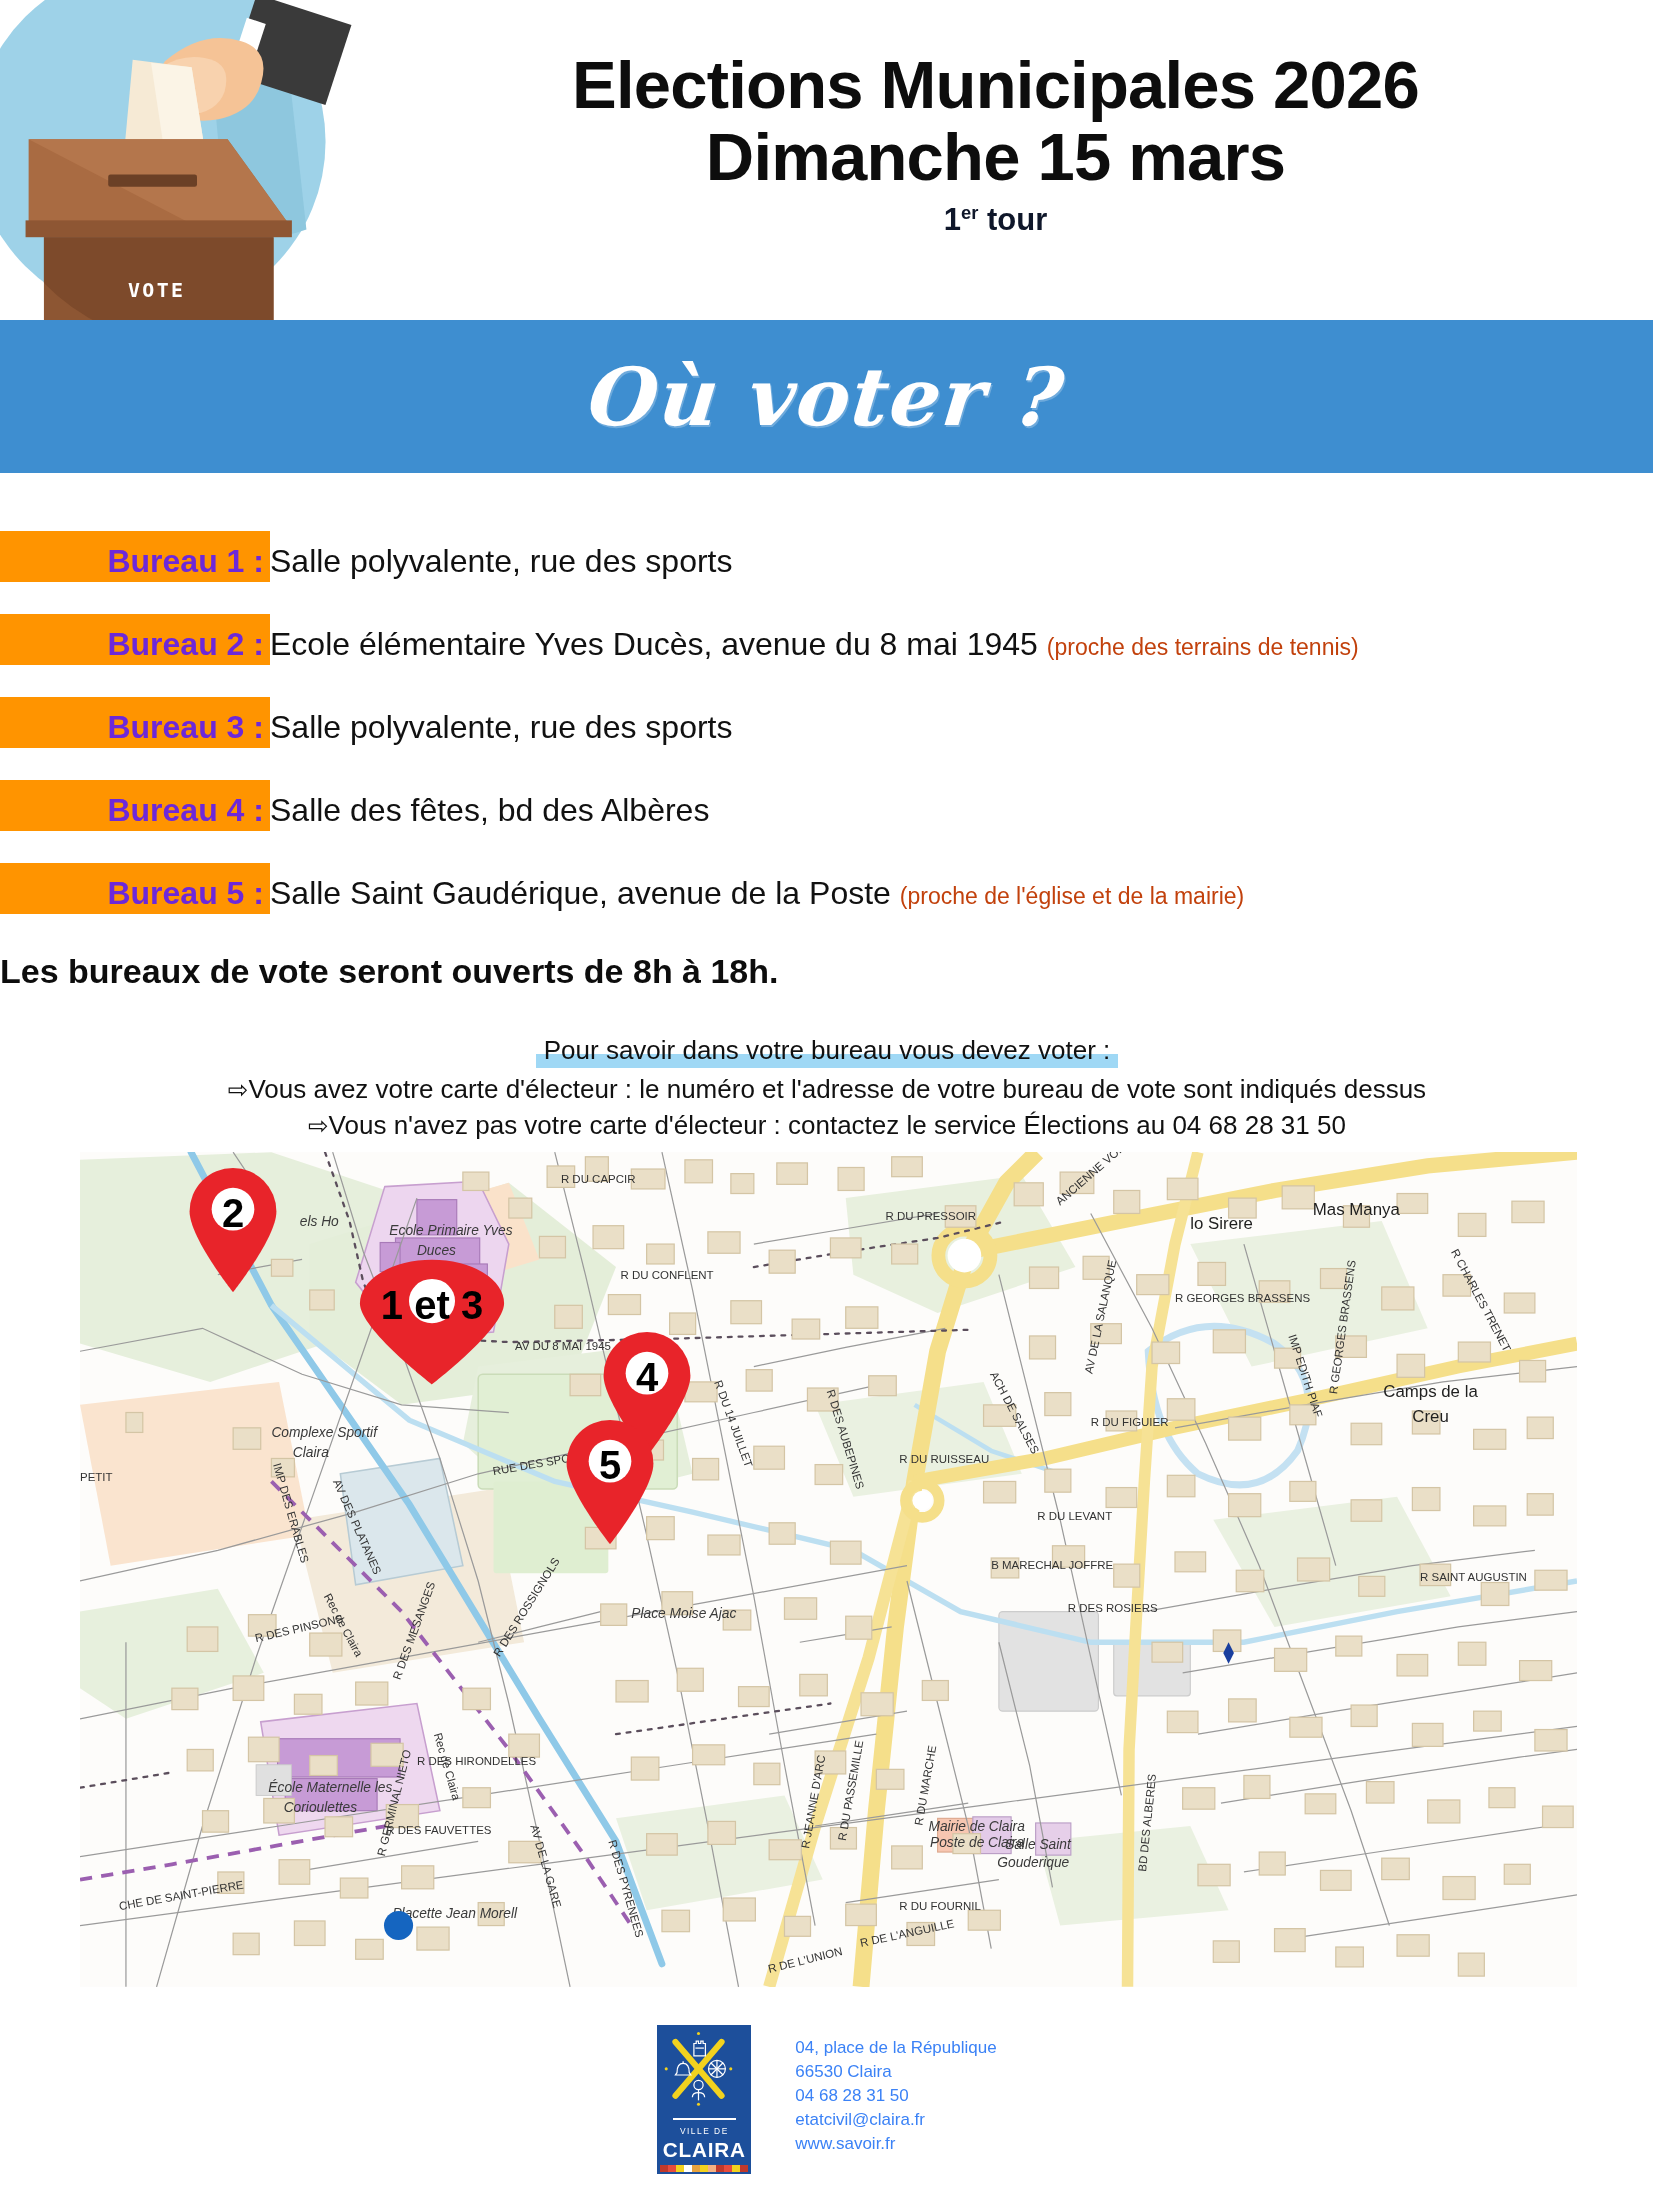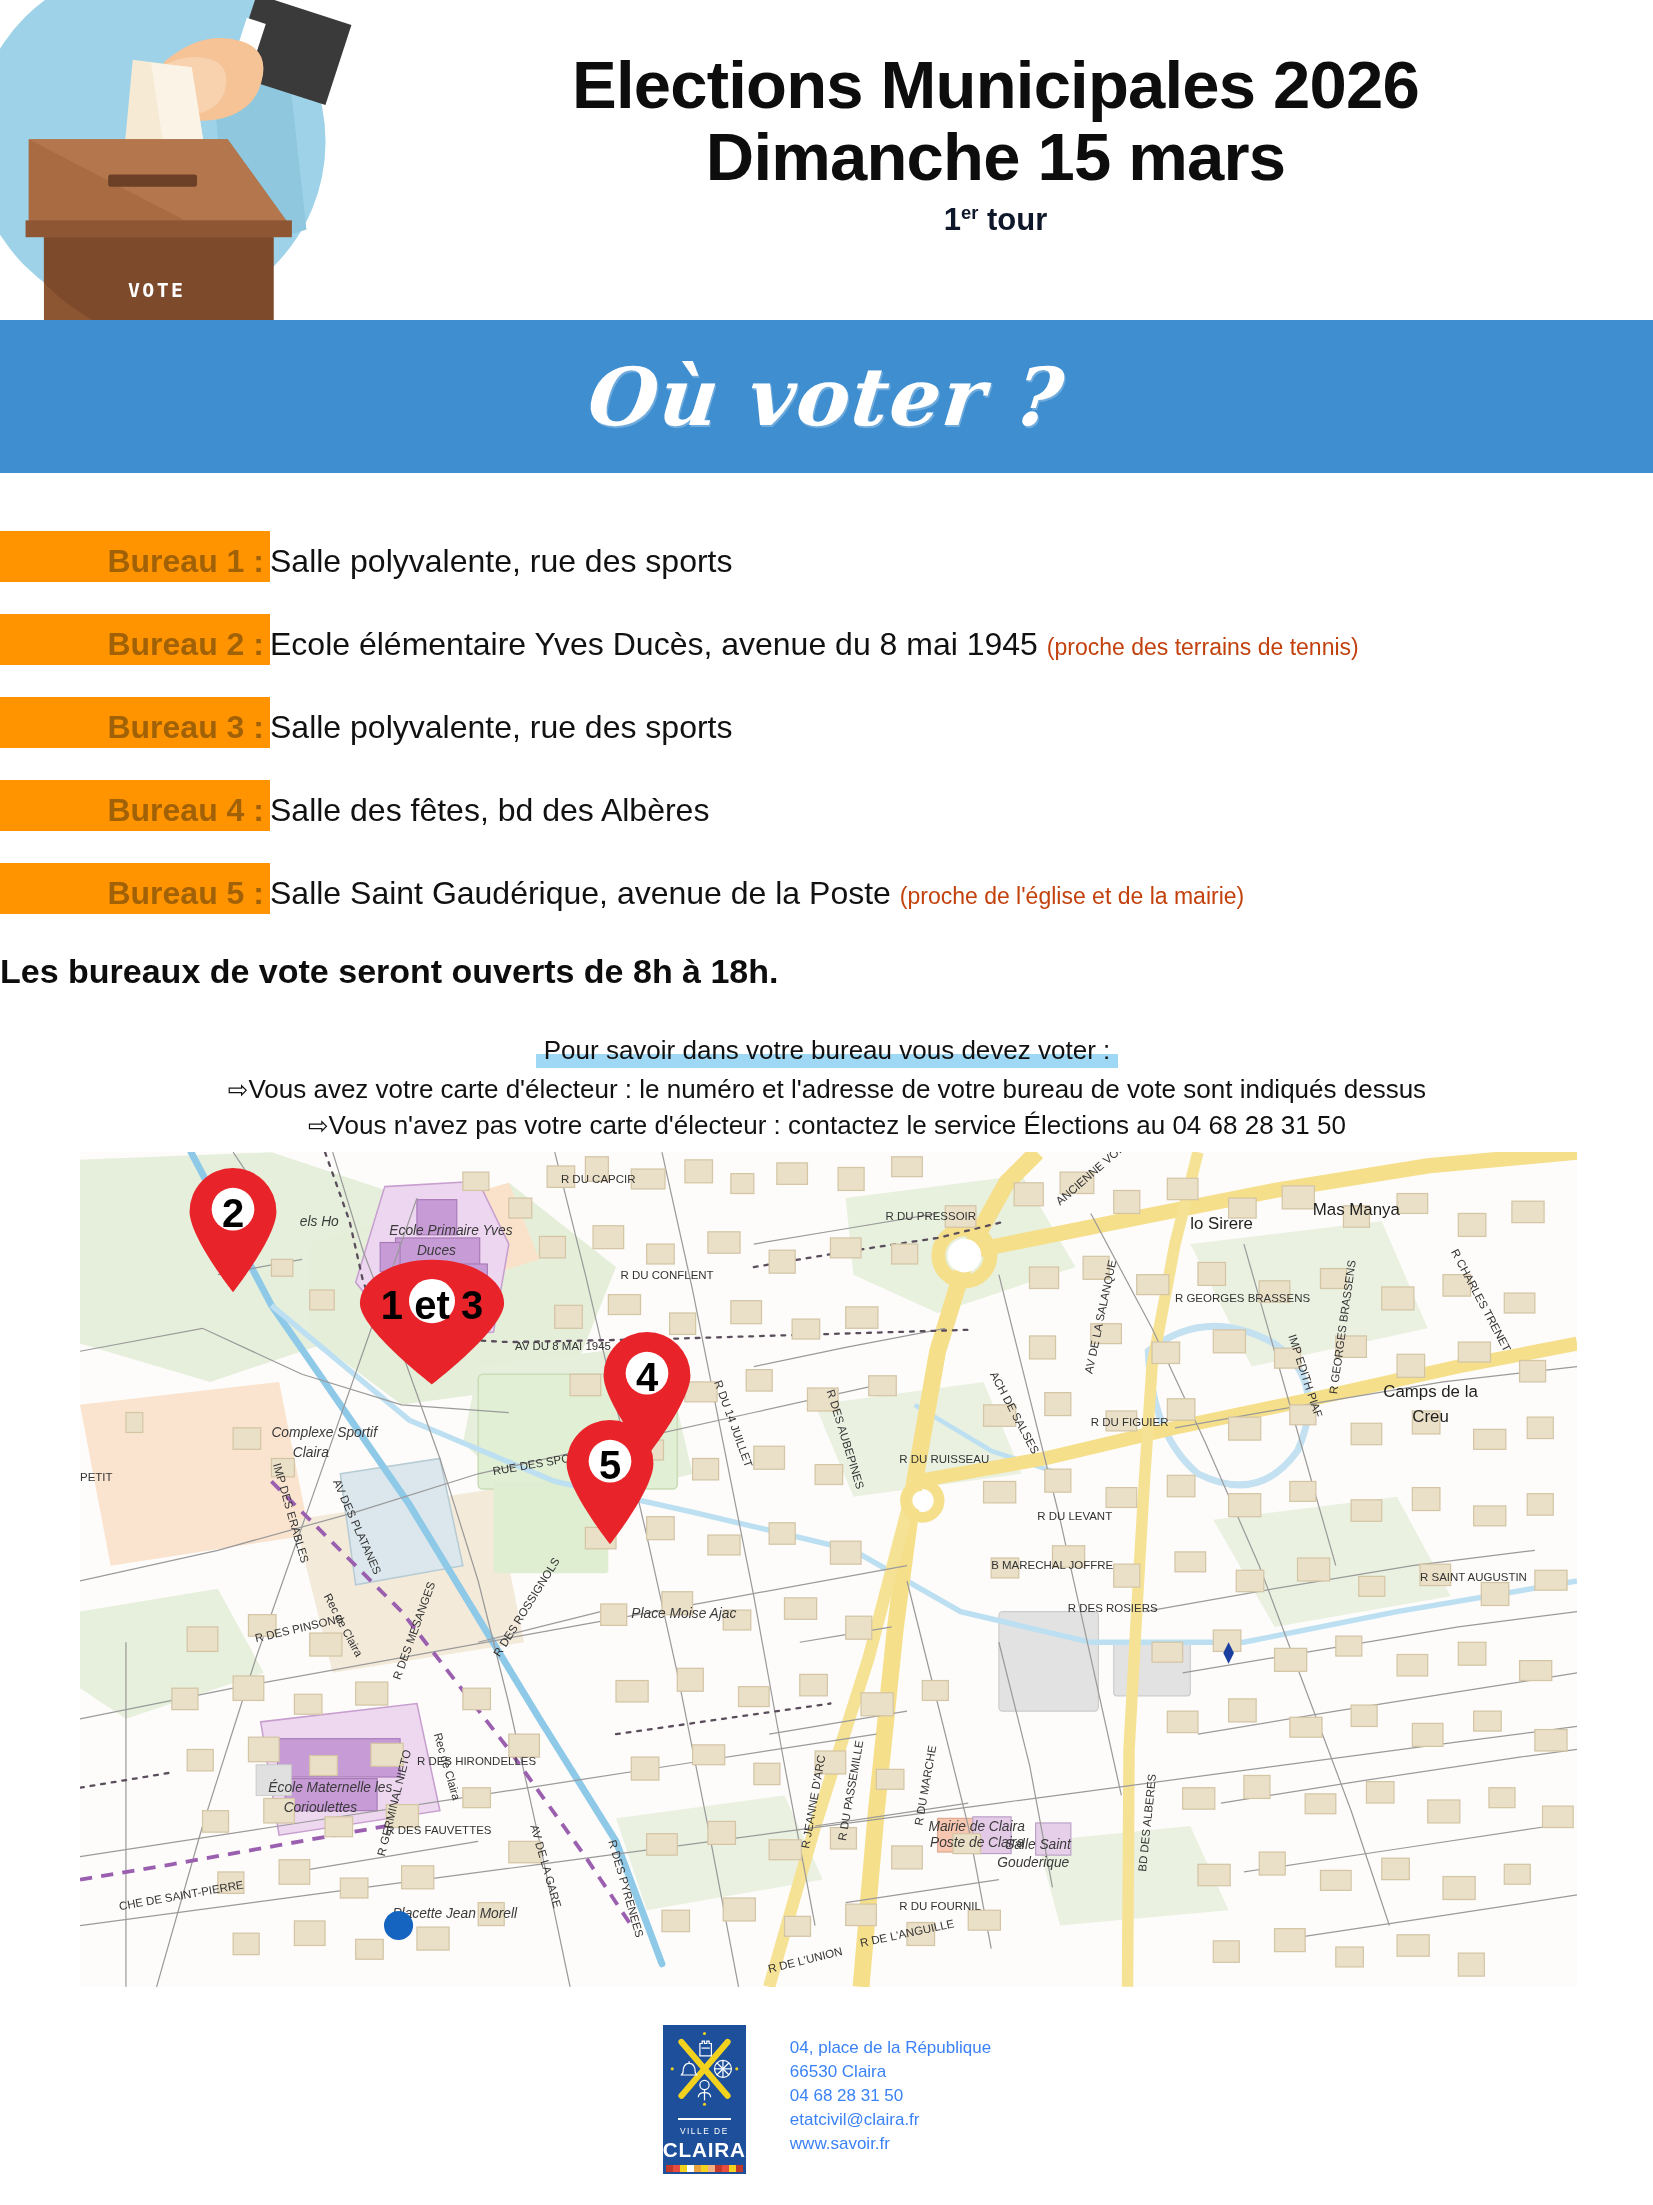--- a/index.html
+++ b/index.html
@@ -78,21 +78,21 @@
     background:#FF9400;
   }
   .bureau-label {
     position:relative;
     z-index:2;
     width:270px;
     text-align:right;
     padding-right:6.1px;
     font-size:32px;
     font-weight:bold;
-    color:#a16207;
+    color:#6d28d9;
   }
   .bureau-place {
     position:relative;
     z-index:2;
     font-size:32px;
     color:#111111;
     white-space:nowrap;
   }
   .bureau-note {
     font-size:23px;
@@ -162,21 +162,21 @@
   
   .footer {
     position:absolute;
     left:0; right:0; top:2025px;
     display:flex;
     justify-content:center;
     align-items:flex-start;
     gap:26px;
   }
   .logo {
-    width:83px; height:149px;
+    width:94px; height:149px;
     background:#1d4f9b;
     position:relative;
     flex:none;
   }
   .logo-bar {
     position:absolute;
     left:3.1px; right:3.1px; bottom:2.3px;
     height:6.9px;
     display:flex;
   }

